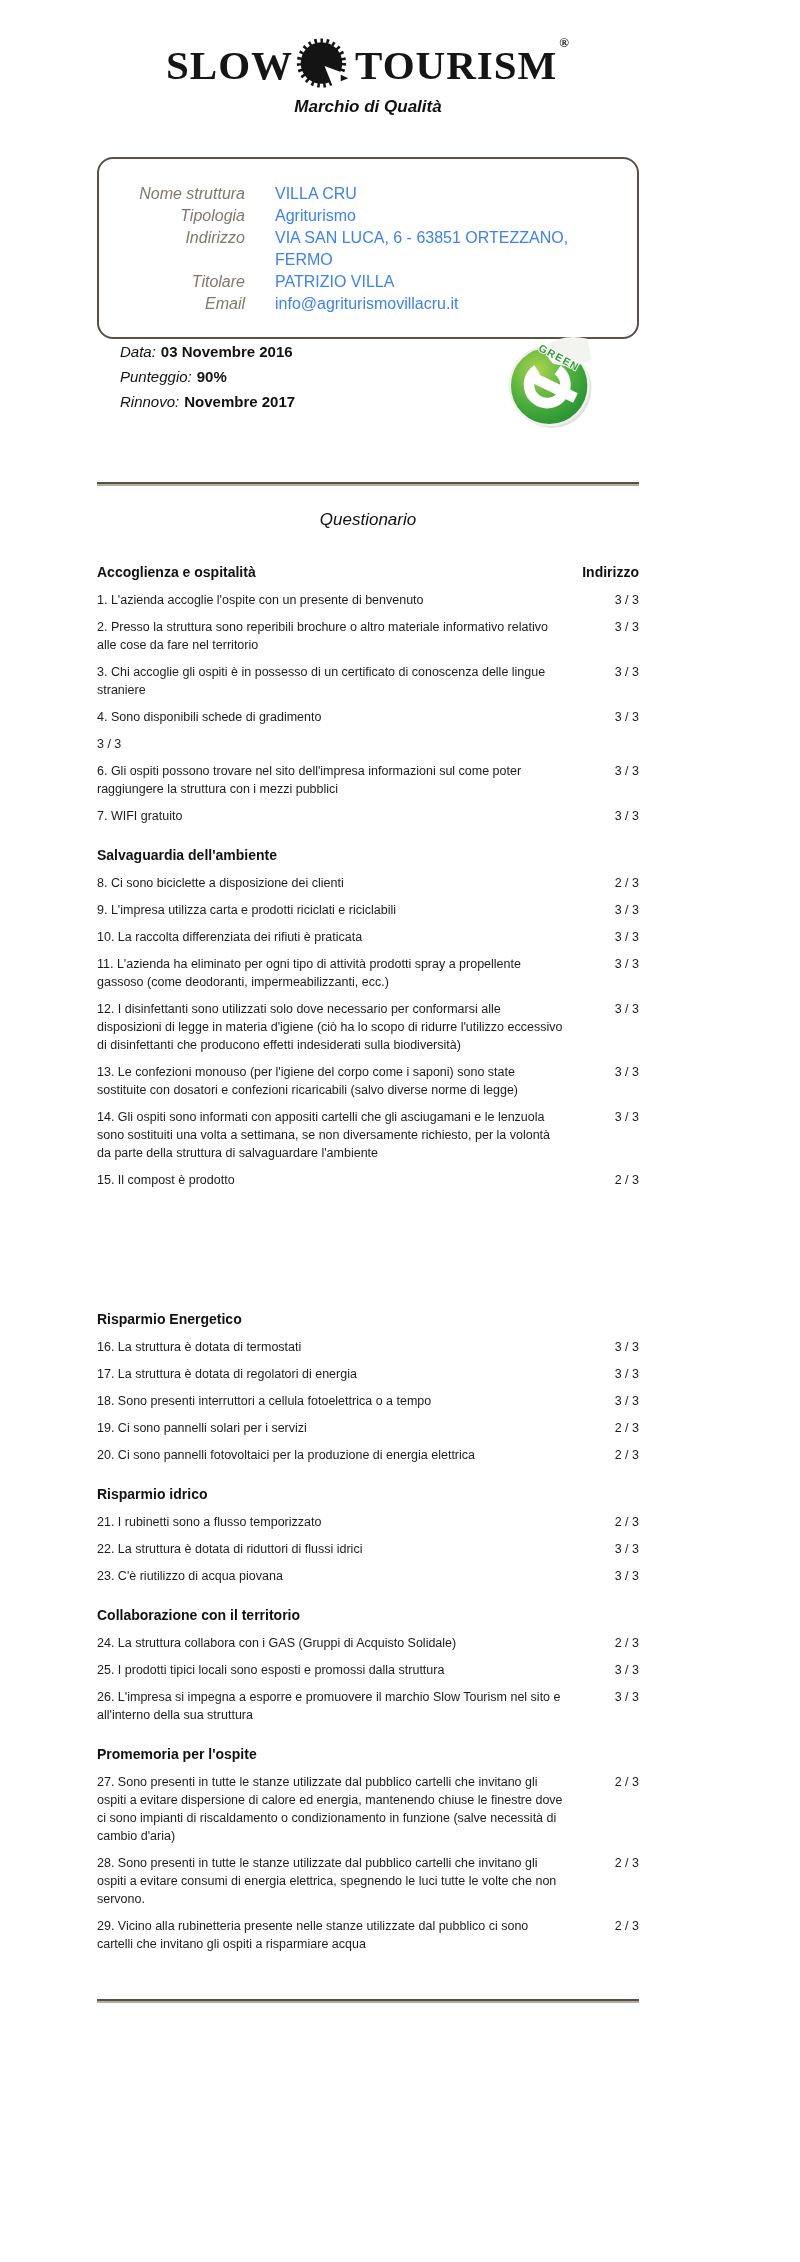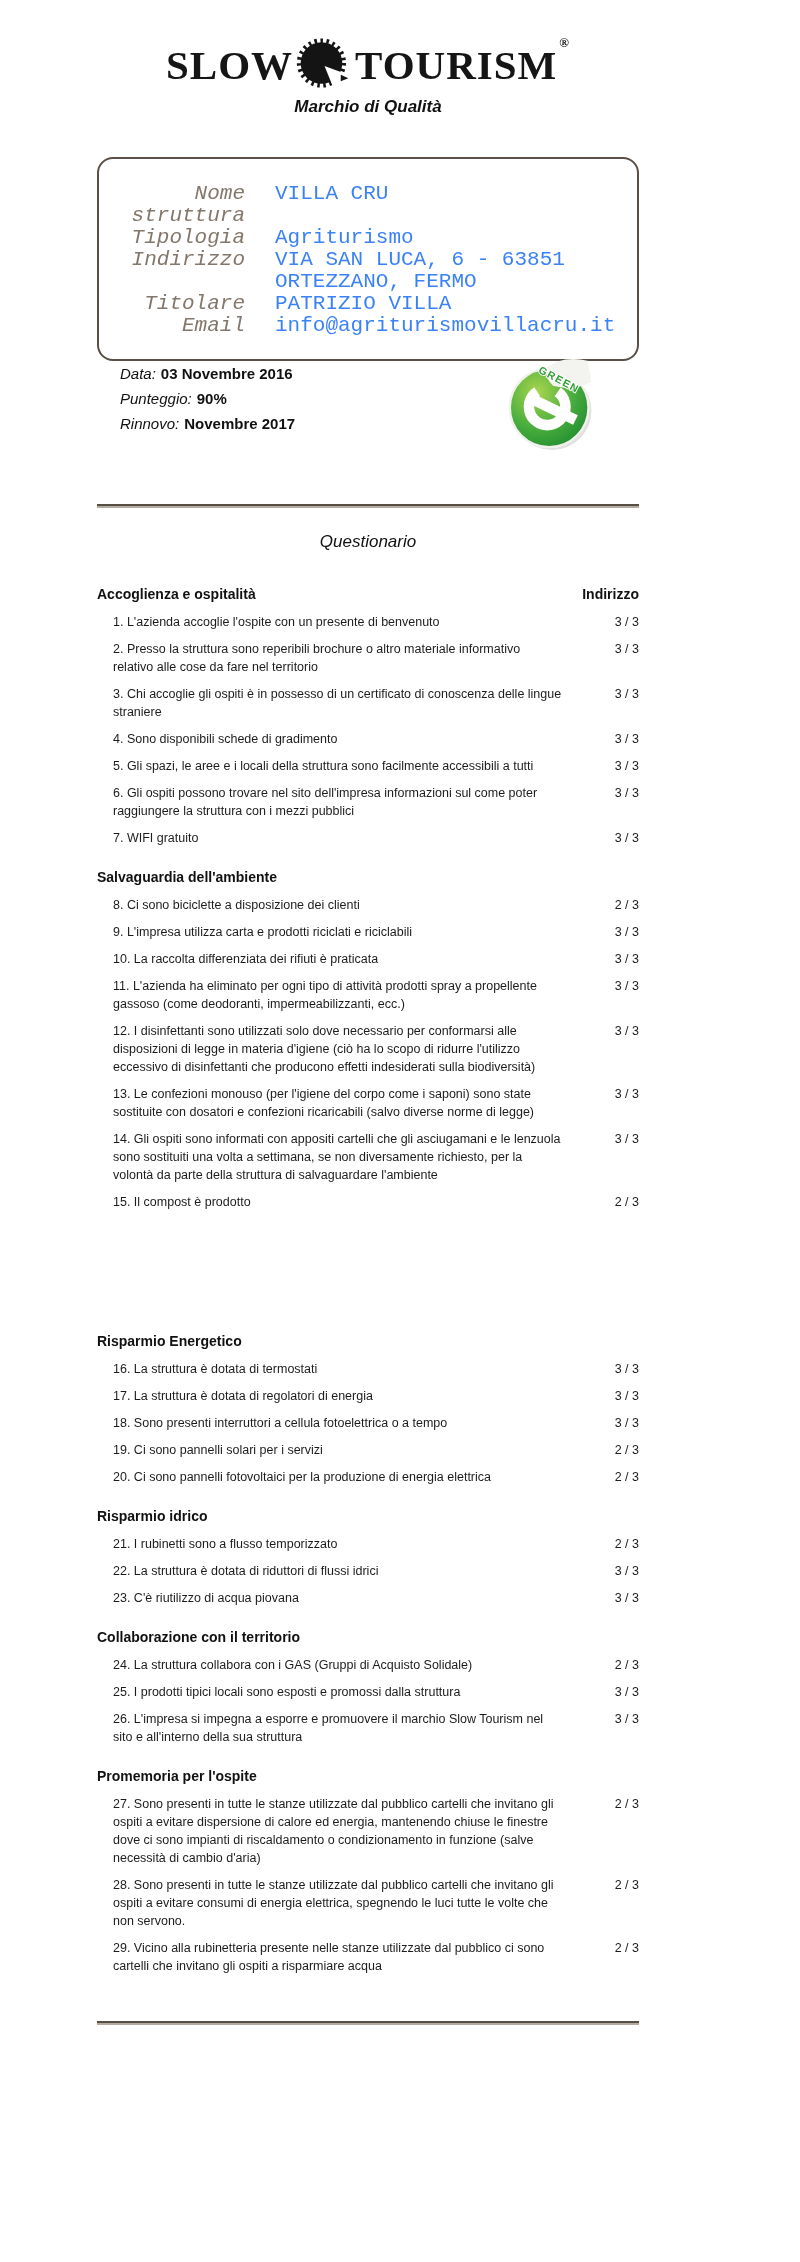--- a/index.html
+++ b/index.html
@@ -28,21 +28,21 @@
     font-size:17px;margin-top:1px;color:#111;
   }
 
   
   .info-box{
     margin-top:40px;
     border:2px solid var(--box-border,#5a5047);
     border-radius:16px;
     padding:24px 18px 22px 18px;
   }
-  .info-row{display:flex;font-size:21px;line-height:22px;font-family:Liberation Mono, monospace;}
+  .info-row{display:flex;font-size:16px;line-height:22px;}
   .info-label{
     flex:none;width:128px;text-align:right;
     font-style:italic;color:var(--label-brown,#83776b);
   }
   .info-value{margin-left:30px;color:#3b82f6;}
 
   
   .summary{position:relative;padding-left:23px;min-height:96px;}
   .sum-row{font-size:15px;line-height:25px;}
   .sum-label{font-style:italic;color:#111;}
@@ -60,21 +60,21 @@
   .q-title{
     text-align:center;font-weight:400;font-style:italic;
     font-size:17px;margin:24px 0 34px 0;color:#111;
   }
   .q-section{margin-top:8px;}
   #sections .q-section:nth-child(3){margin-top:118px;} 
   .sec-head{display:flex;justify-content:space-between;align-items:baseline;margin:18px 0 6px 0;}
   .sec-head h3{margin:0;font-size:14px;font-weight:700;color:#111;}
   .score-header{font-size:14px;font-weight:700;color:#111;}
   .q-row{display:flex;align-items:flex-start;padding:4.5px 0;}
-  .q-text{flex:1;font-size:12.5px;line-height:18px;padding-right:52px;color:#1c1c1c;margin-left:16px;}
+  .q-text{flex:1;font-size:12.5px;line-height:18px;padding-right:52px;color:#1c1c1c;}
   .q-score{flex:none;white-space:nowrap;font-size:12.5px;line-height:18px;color:#1c1c1c;}
 </style>
 </head>
 <body>
 
 <div class="page">
   <div class="content">
 
     <header class="logo-wrap">
       <div class="logo-line">
@@ -161,21 +161,20 @@
           </div>
           <div class="q-row">
             <div class="q-text">3. Chi accoglie gli ospiti è in possesso di un certificato di conoscenza delle lingue straniere</div>
             <div class="q-score">3 / 3</div>
           </div>
           <div class="q-row">
             <div class="q-text">4. Sono disponibili schede di gradimento</div>
             <div class="q-score">3 / 3</div>
           </div>
           <div class="q-row">
-            <div class="q-text">5. Gli spazi, le aree e i locali della struttura sono facilmente accessibili a tutti</div>
             <div class="q-score">3 / 3</div>
           </div>
           <div class="q-row">
             <div class="q-text">6. Gli ospiti possono trovare nel sito dell'impresa informazioni sul come poter raggiungere la struttura con i mezzi pubblici</div>
             <div class="q-score">3 / 3</div>
           </div>
           <div class="q-row">
             <div class="q-text">7. WIFI gratuito</div>
             <div class="q-score">3 / 3</div>
           </div>

